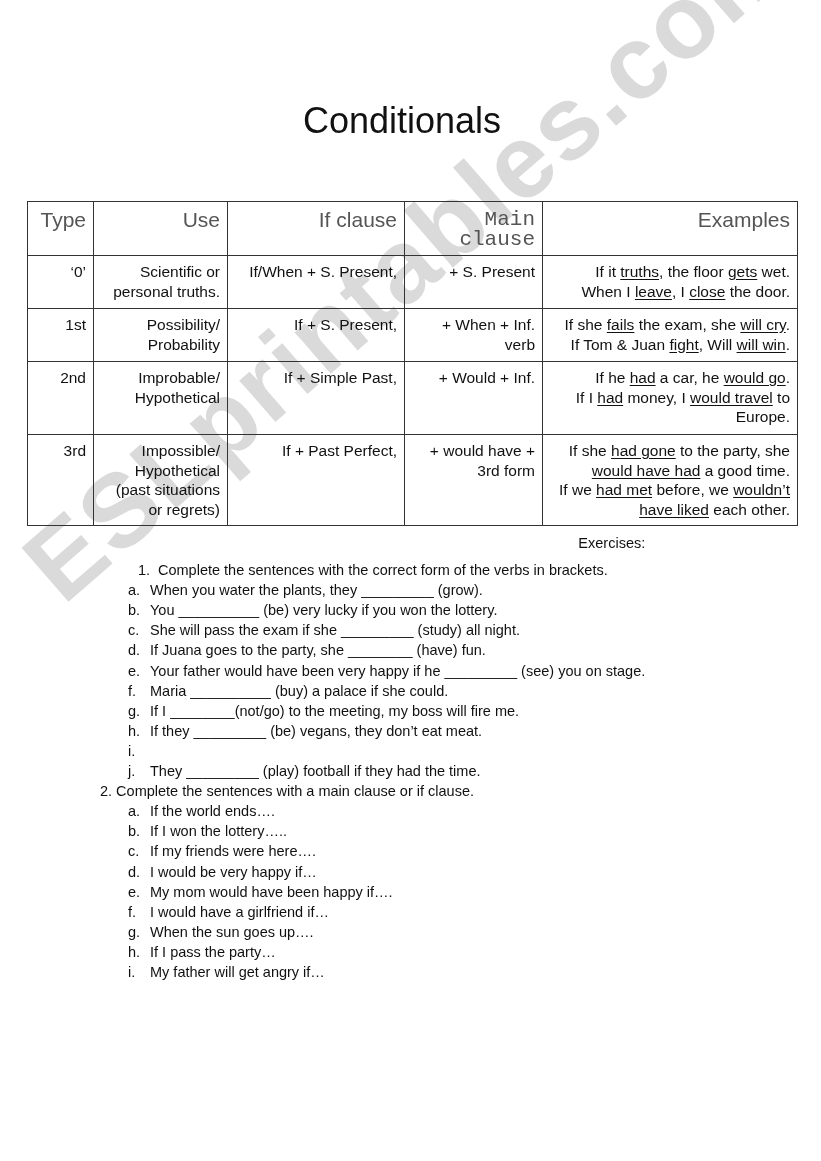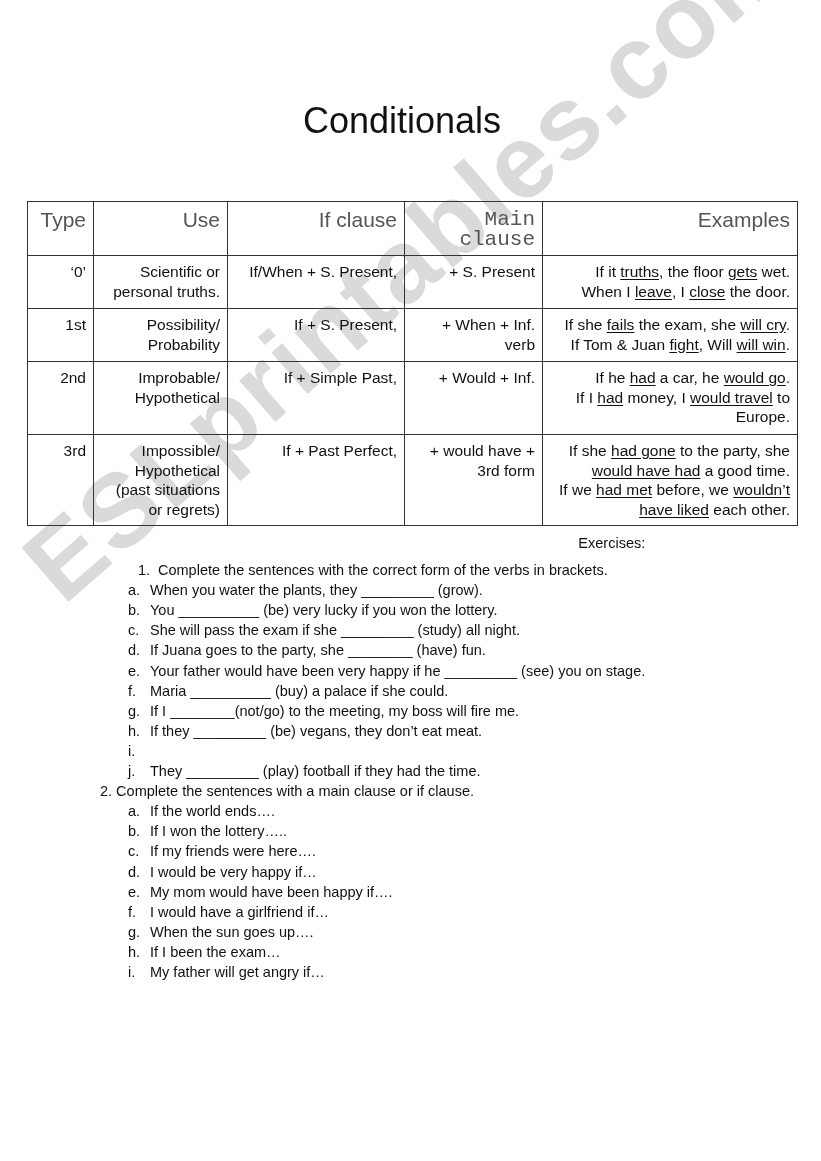--- a/index.html
+++ b/index.html
@@ -157,20 +157,20 @@
       <div class="row">
         <span class="lbl">f.</span>
         <span>I would have a girlfriend if…</span>
       </div>
       <div class="row">
         <span class="lbl">g.</span>
         <span>When the sun goes up….</span>
       </div>
       <div class="row">
         <span class="lbl">h.</span>
-        <span>If I been the exam…</span>
+        <span>If I pass the party…</span>
       </div>
       <div class="row">
         <span class="lbl">i.</span>
         <span>My father will get angry if…</span>
       </div>
     </div>
 </div>
 
 </body></html>

